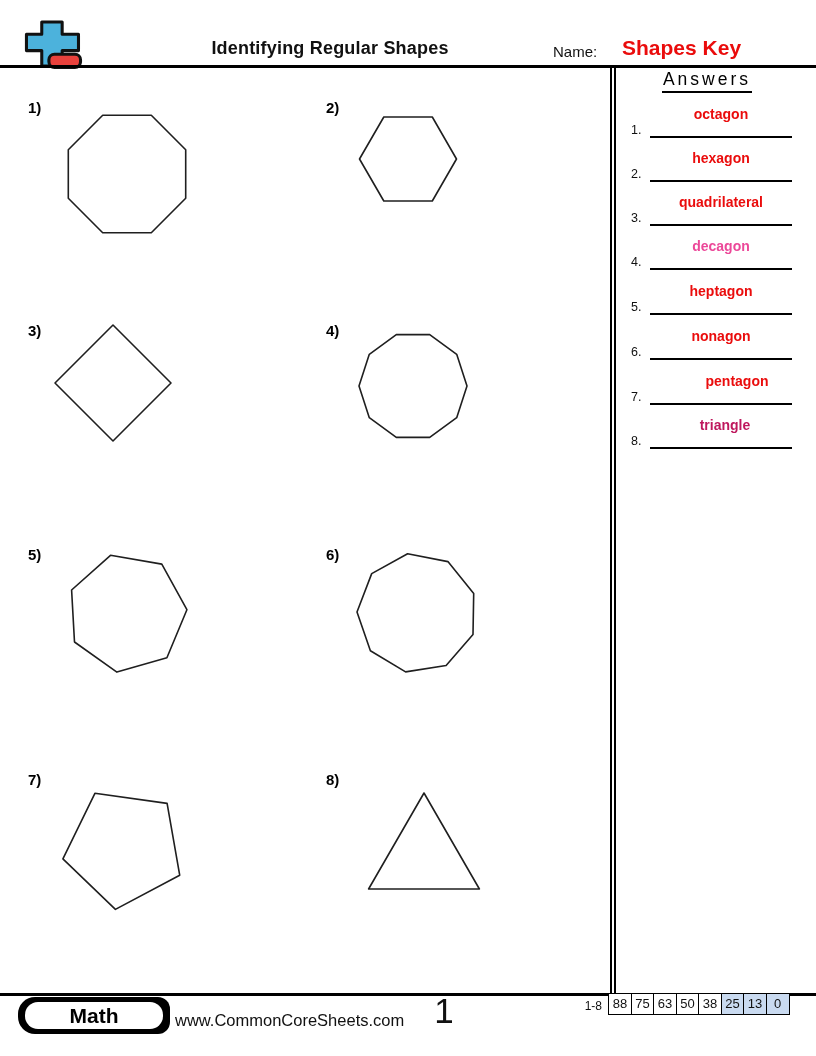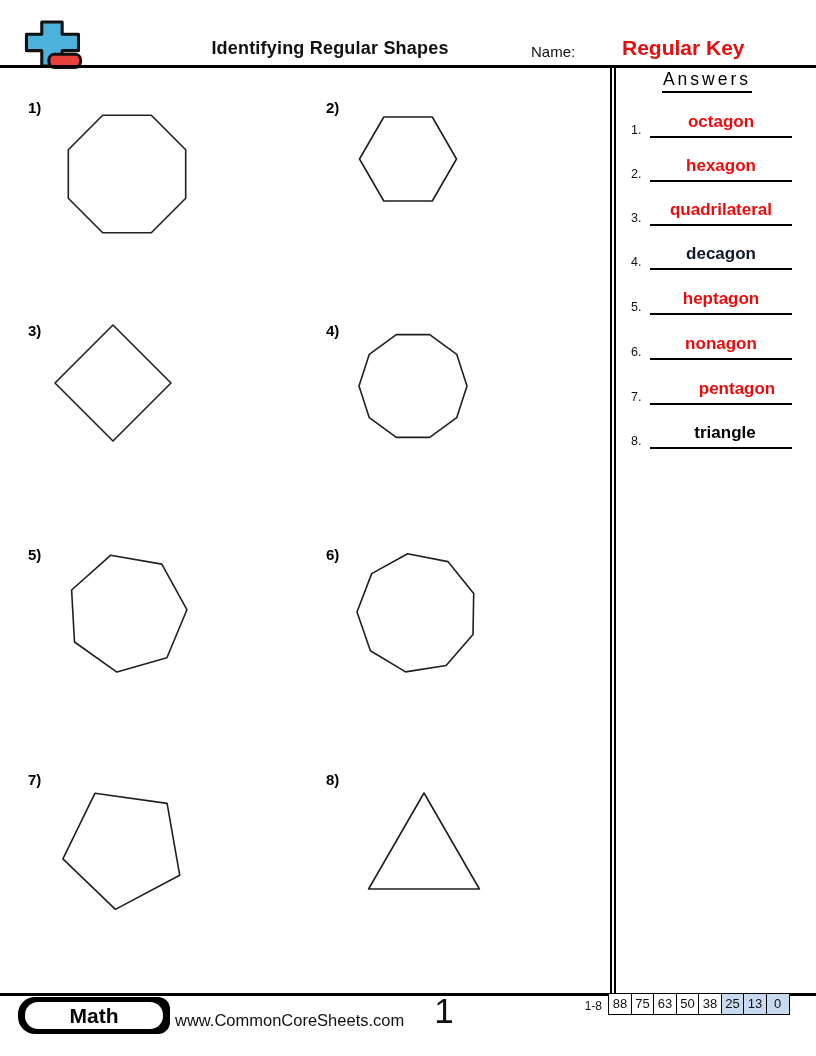--- a/index.html
+++ b/index.html
@@ -8,21 +8,21 @@
   #page {
     position:relative; width:816px; height:1044px; background:#fff;
     overflow:hidden; margin:0 auto;
   }
   
   #logo { position:absolute; left:24px; top:20px; }
   #page-title {
     position:absolute; left:98px; top:38px; width:464px; text-align:center;
     font-size:18px; font-weight:600; color:#111; letter-spacing:.2px;
   }
-  #name-label { position:absolute; left:531px; top:43px; font-size:15px; color:#111; }
+  #name-label { position:absolute; left:553px; top:43px; font-size:15px; color:#111; }
   #name-value { position:absolute; left:622px; top:36px; font-size:21px; font-weight:bold; }
   #header-line { position:absolute; left:0; top:65px; width:816px; height:3px; background:#000; }
   #instruction { position:absolute; left:24px; top:71px; font-size:15.5px; font-weight:bold; color:#000; }
 
   
   #divider {
     position:absolute; left:610px; top:68px; width:6px; height:925px;
     border-left:2px solid #000; border-right:2px solid #000;
   }
 
@@ -37,21 +37,21 @@
     color:#000; border-bottom:2.5px solid #000; padding:0 1px 1px 1px;
   }
   .answer-row {
     position:absolute; left:622px; width:170px; height:28px;
     display:flex; align-items:flex-end;
   }
   .answer-num { width:28px; padding-left:9px; padding-bottom:1px; font-size:12.5px; color:#111; }
   .answer-line {
     width:142px; border-bottom:2px solid #000; text-align:center;
   }
-  .answer-text { display:inline-block; font-size:17px; font-weight:bold; padding-bottom:4px; }
+  .answer-text { display:inline-block; font-size:14px; font-weight:bold; padding-bottom:14px; }
   .r0{top:110px}.r1{top:154px}.r2{top:198px}.r3{top:242px}
   .r4{top:287px}.r5{top:332px}.r6{top:377px}.r7{top:421px}
 
   
   #footer-line { position:absolute; left:0; top:993px; width:816px; height:3px; background:#000; }
   #math-badge {
     position:absolute; left:18px; top:997px; width:152px; height:37px;
     background:#000; border-radius:17px 12px 12px 17px;
   }
   #math-badge-inner {
@@ -74,21 +74,21 @@
 
 <div id="page">
 
   <svg id="logo" width="60" height="50" viewBox="0 0 58 49">
     <path d="M17,2 L37,2 L37,14 L53,14 L53,30 L37,30 L37,45 L17,45 L17,30 L2,30 L2,14 L17,14 Z" fill="#4cb2dc" stroke="#111" stroke-width="3" stroke-linejoin="round"></path>
     <rect x="24" y="33.5" width="31" height="13" rx="5.5" fill="#e8413c" stroke="#111" stroke-width="3"></rect>
   </svg>
 
   <div id="page-title">Identifying Regular Shapes</div>
   <div id="name-label">Name:</div>
-  <div id="name-value" style="color: rgb(234, 12, 12);">Regular Key</div>
+  <div id="name-value" style="color: rgb(234, 12, 12);">Shapes Key</div>
   <div id="header-line"></div>
 
   <div id="divider"></div>
 
   <svg id="shape-layer" width="816" height="1056" viewBox="0 0 816 1056">
       <polygon points="185.7,149.7 151.3,115.3 102.7,115.3 68.3,149.7 68.3,198.3 102.7,232.7 151.3,232.7 185.7,198.3" fill="none" stroke="#1f1f1f" stroke-width="1.6" stroke-linejoin="round"></polygon>
       <polygon points="456.5,159.0 432.3,117.0 383.8,117.0 359.5,159.0 383.8,201.0 432.3,201.0" fill="none" stroke="#1f1f1f" stroke-width="1.6" stroke-linejoin="round"></polygon>
       <polygon points="113.0,325.0 55.0,383.0 113.0,441.0 171.0,383.0" fill="none" stroke="#1f1f1f" stroke-width="1.6" stroke-linejoin="round"></polygon>
       <polygon points="467.0,386.0 456.7,354.3 429.7,334.6 396.3,334.6 369.3,354.3 359.0,386.0 369.3,417.7 396.3,437.4 429.7,437.4 456.7,417.7" fill="none" stroke="#1f1f1f" stroke-width="1.6" stroke-linejoin="round"></polygon>
       <polygon points="110.5,555.3 71.6,590.0 74.5,642.0 116.9,672.1 166.9,657.8 186.9,609.7 161.8,564.1" fill="none" stroke="#1f1f1f" stroke-width="1.6" stroke-linejoin="round"></polygon>
@@ -118,37 +118,37 @@
   <div class="answer-row r1">
     <span class="answer-num">2.</span>
     <span class="answer-line"><span class="answer-text" style="color: rgb(234, 12, 12);">hexagon</span></span>
   </div>
   <div class="answer-row r2">
     <span class="answer-num">3.</span>
     <span class="answer-line"><span class="answer-text" style="color: rgb(234, 12, 12);">quadrilateral</span></span>
   </div>
   <div class="answer-row r3">
     <span class="answer-num">4.</span>
-    <span class="answer-line"><span class="answer-text" style="color: #0f172a;">decagon</span></span>
+    <span class="answer-line"><span class="answer-text" style="color: #ec4899;">decagon</span></span>
   </div>
   <div class="answer-row r4">
     <span class="answer-num">5.</span>
     <span class="answer-line"><span class="answer-text" style="color: rgb(234, 12, 12);">heptagon</span></span>
   </div>
   <div class="answer-row r5">
     <span class="answer-num">6.</span>
     <span class="answer-line"><span class="answer-text" style="color: rgb(234, 12, 12);">nonagon</span></span>
   </div>
   <div class="answer-row r6">
     <span class="answer-num">7.</span>
     <span class="answer-line"><span class="answer-text" style="color: rgb(234, 12, 12); margin-left: 32px;">pentagon</span></span>
   </div>
   <div class="answer-row r7">
     <span class="answer-num">8.</span>
-    <span class="answer-line"><span class="answer-text" style="color: #000000; margin-left: 8px;">triangle</span></span>
+    <span class="answer-line"><span class="answer-text" style="color: #be185d; margin-left: 8px;">triangle</span></span>
   </div>
 
   <div id="footer-line"></div>
   <div id="website">www.CommonCoreSheets.com</div>
   <div id="math-badge">
     <div id="math-badge-inner">Math</div>
   </div>
   <div id="page-number">1</div>
   <div id="score-label">1-8</div>
   <div id="score-table">

